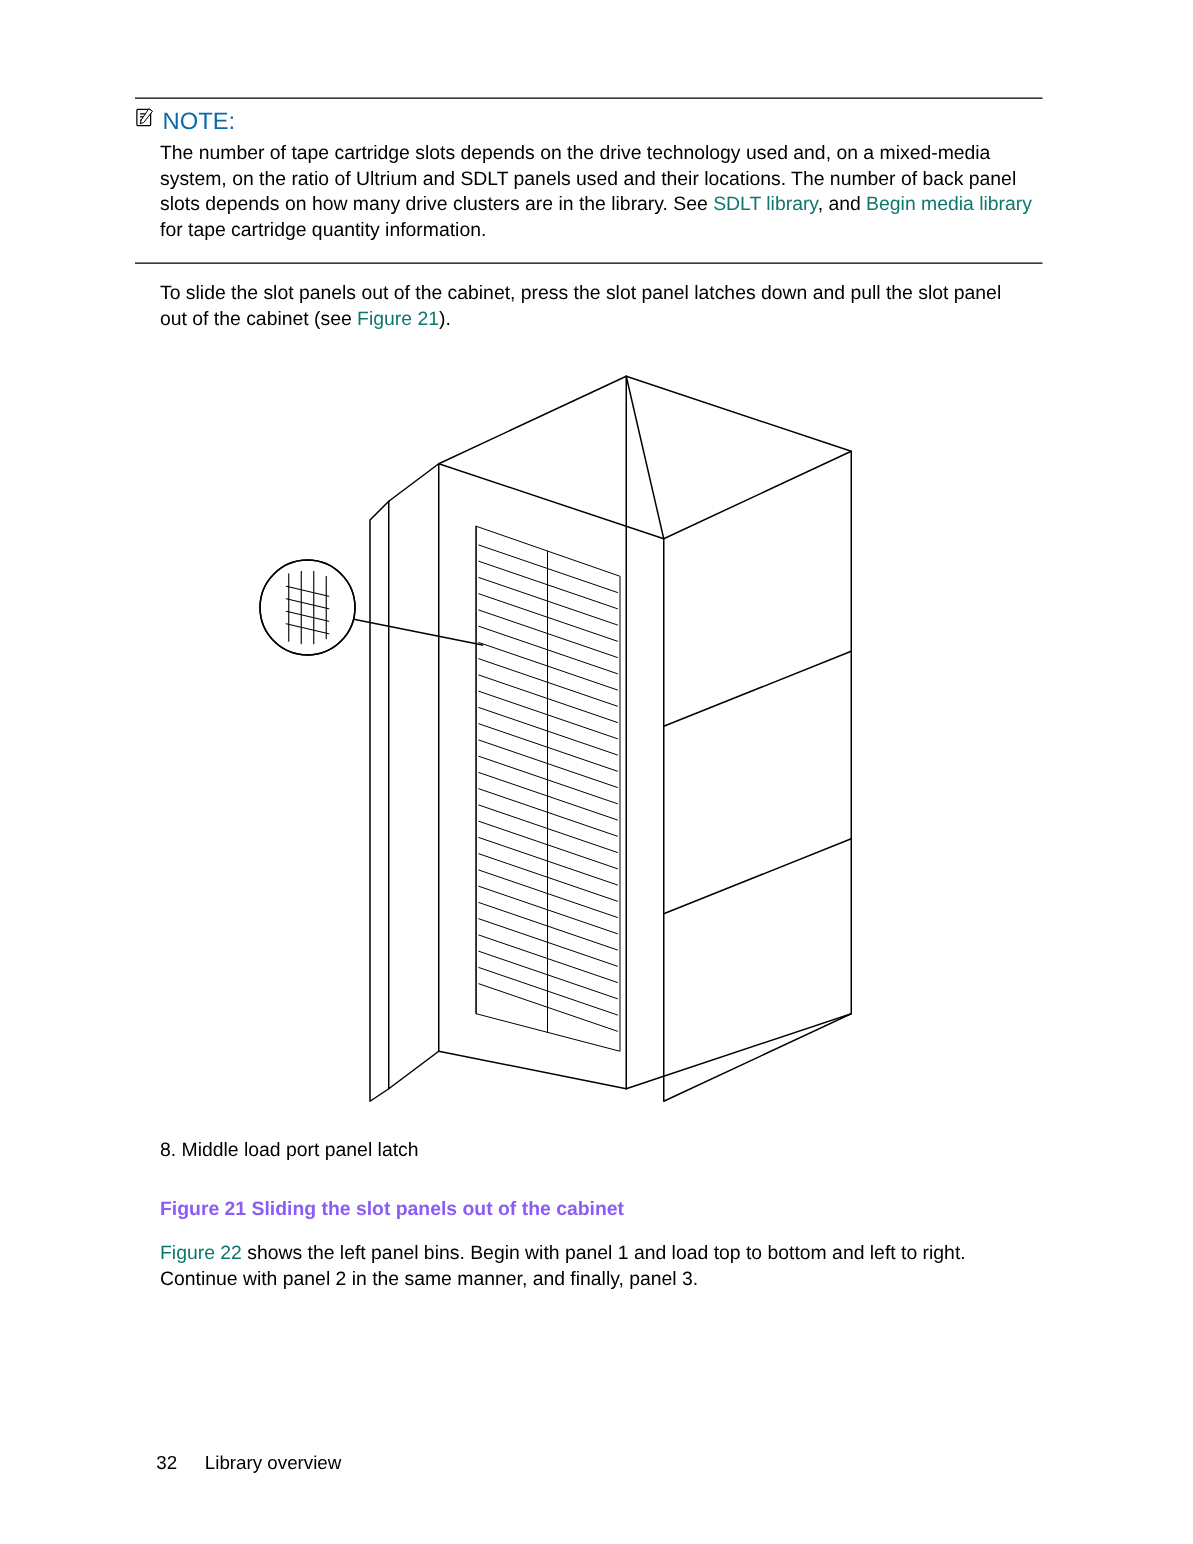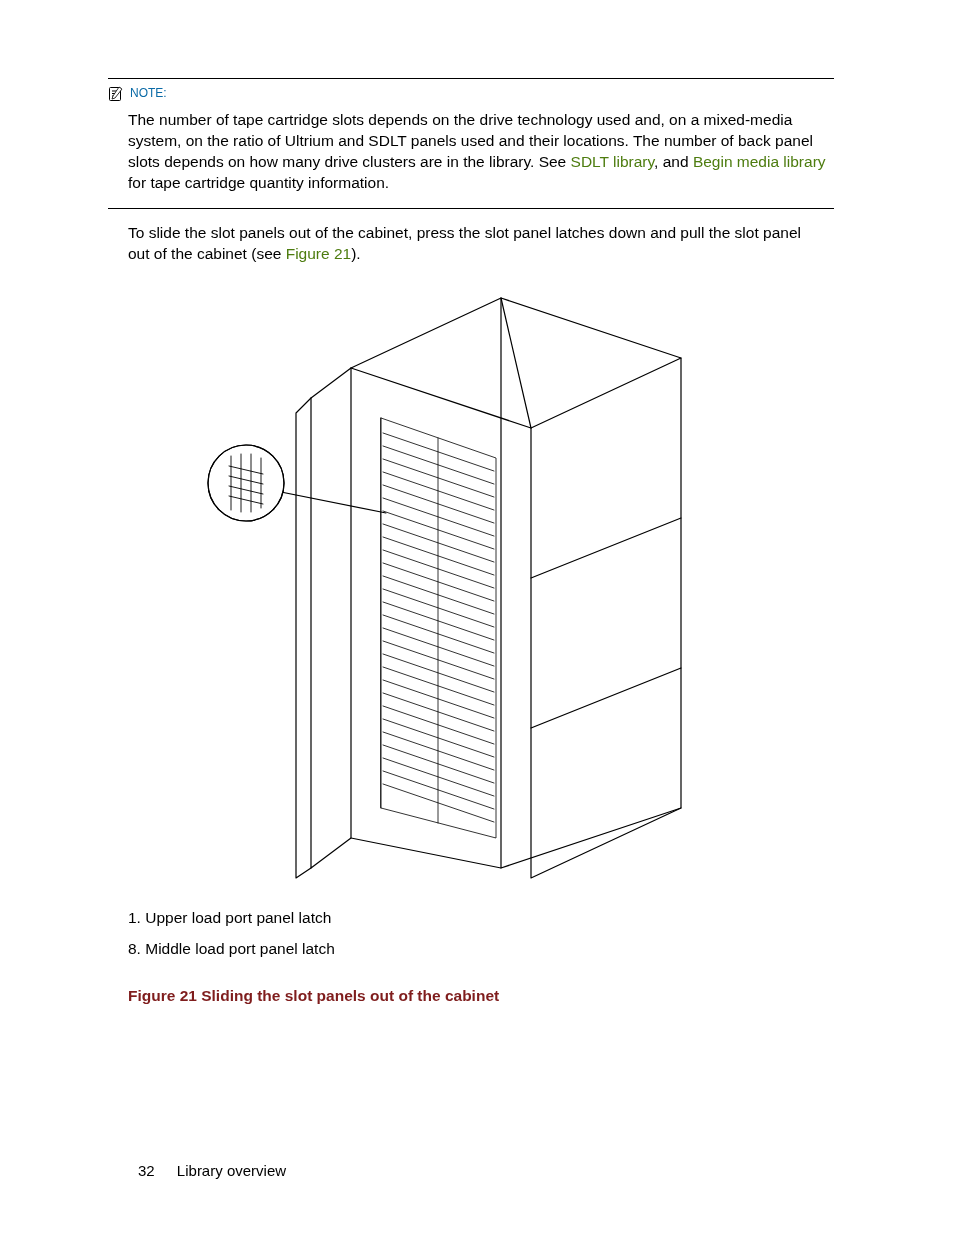--- a/index.html
+++ b/index.html
@@ -32,27 +32,27 @@
     align-items: flex-start;
     gap: 6px;
     margin-top: 6px;
   }
   .note-icon {
     flex: 0 0 auto;
     margin-top: 1px;
   }
   .note-label {
     color: #0a6aa6;
-    font-size: 12px;
+    font-size: 19px;
   }
   .note-body {
     margin: 2px 0 0 20px;
     color: #000;
   }
-  .link { color: #4d7c0f; }
+  .link { color: #0f766e; }
   .para {
     margin: 14px 16px 0 0;
     padding-left: 20px;
   }
   .figure-wrap {
     width: 100%;
     display: flex;
     justify-content: center;
     margin: 14px 0 6px 0;
   }
@@ -69,28 +69,28 @@
   }
   .callout-list {
     margin: 10px 0 0 20px;
     padding: 0;
     list-style: none;
   }
   .callout-list li {
     margin: 10px 0;
   }
   .figure-caption {
-    color: #7f1d1d;
+    color: #8b5cf6;
     font-weight: 600;
     margin: 26px 0 0 20px;
     font-size: 15.5px;
   }
   .footer {
     position: absolute;
-    left: 138px;
+    left: 125px;
     bottom: 54px;
     font-size: 15px;
     color: #000;
   }
   .footer .pgnum { margin-right: 18px; }
 </style>
 </head>
 <body>
 
 <div class="page">
@@ -153,25 +153,27 @@
           <g stroke-width="0.9">
             <path d="M30 178 L30 232 M40 176 L40 234 M50 176 L50 234 M60 180 L60 230"></path>
             <path d="M28 188 L62 196 M28 198 L62 206 M28 208 L62 216 M28 218 L62 226"></path>
           </g>
         </g>
       </svg>
     </div>
   </div>
 
   <ol class="callout-list">
-    <li>1. Upper load port panel latch</li>
     <li>8. Middle load port panel latch</li>
   </ol>
 
   <div class="figure-caption">Figure 21 Sliding the slot panels out of the cabinet</div>
 
+  <p class="para">
+    <span class="link">Figure 22</span><span> shows the left panel bins. Begin with panel 1 and load top to bottom and left to right. Continue with panel 2 in the same manner, and finally, panel 3.</span>
+  </p>
 
   <div class="footer">
     <span class="pgnum">32</span>
     <span>Library overview</span>
   </div>
 
 </div>
 
 </body></html>

